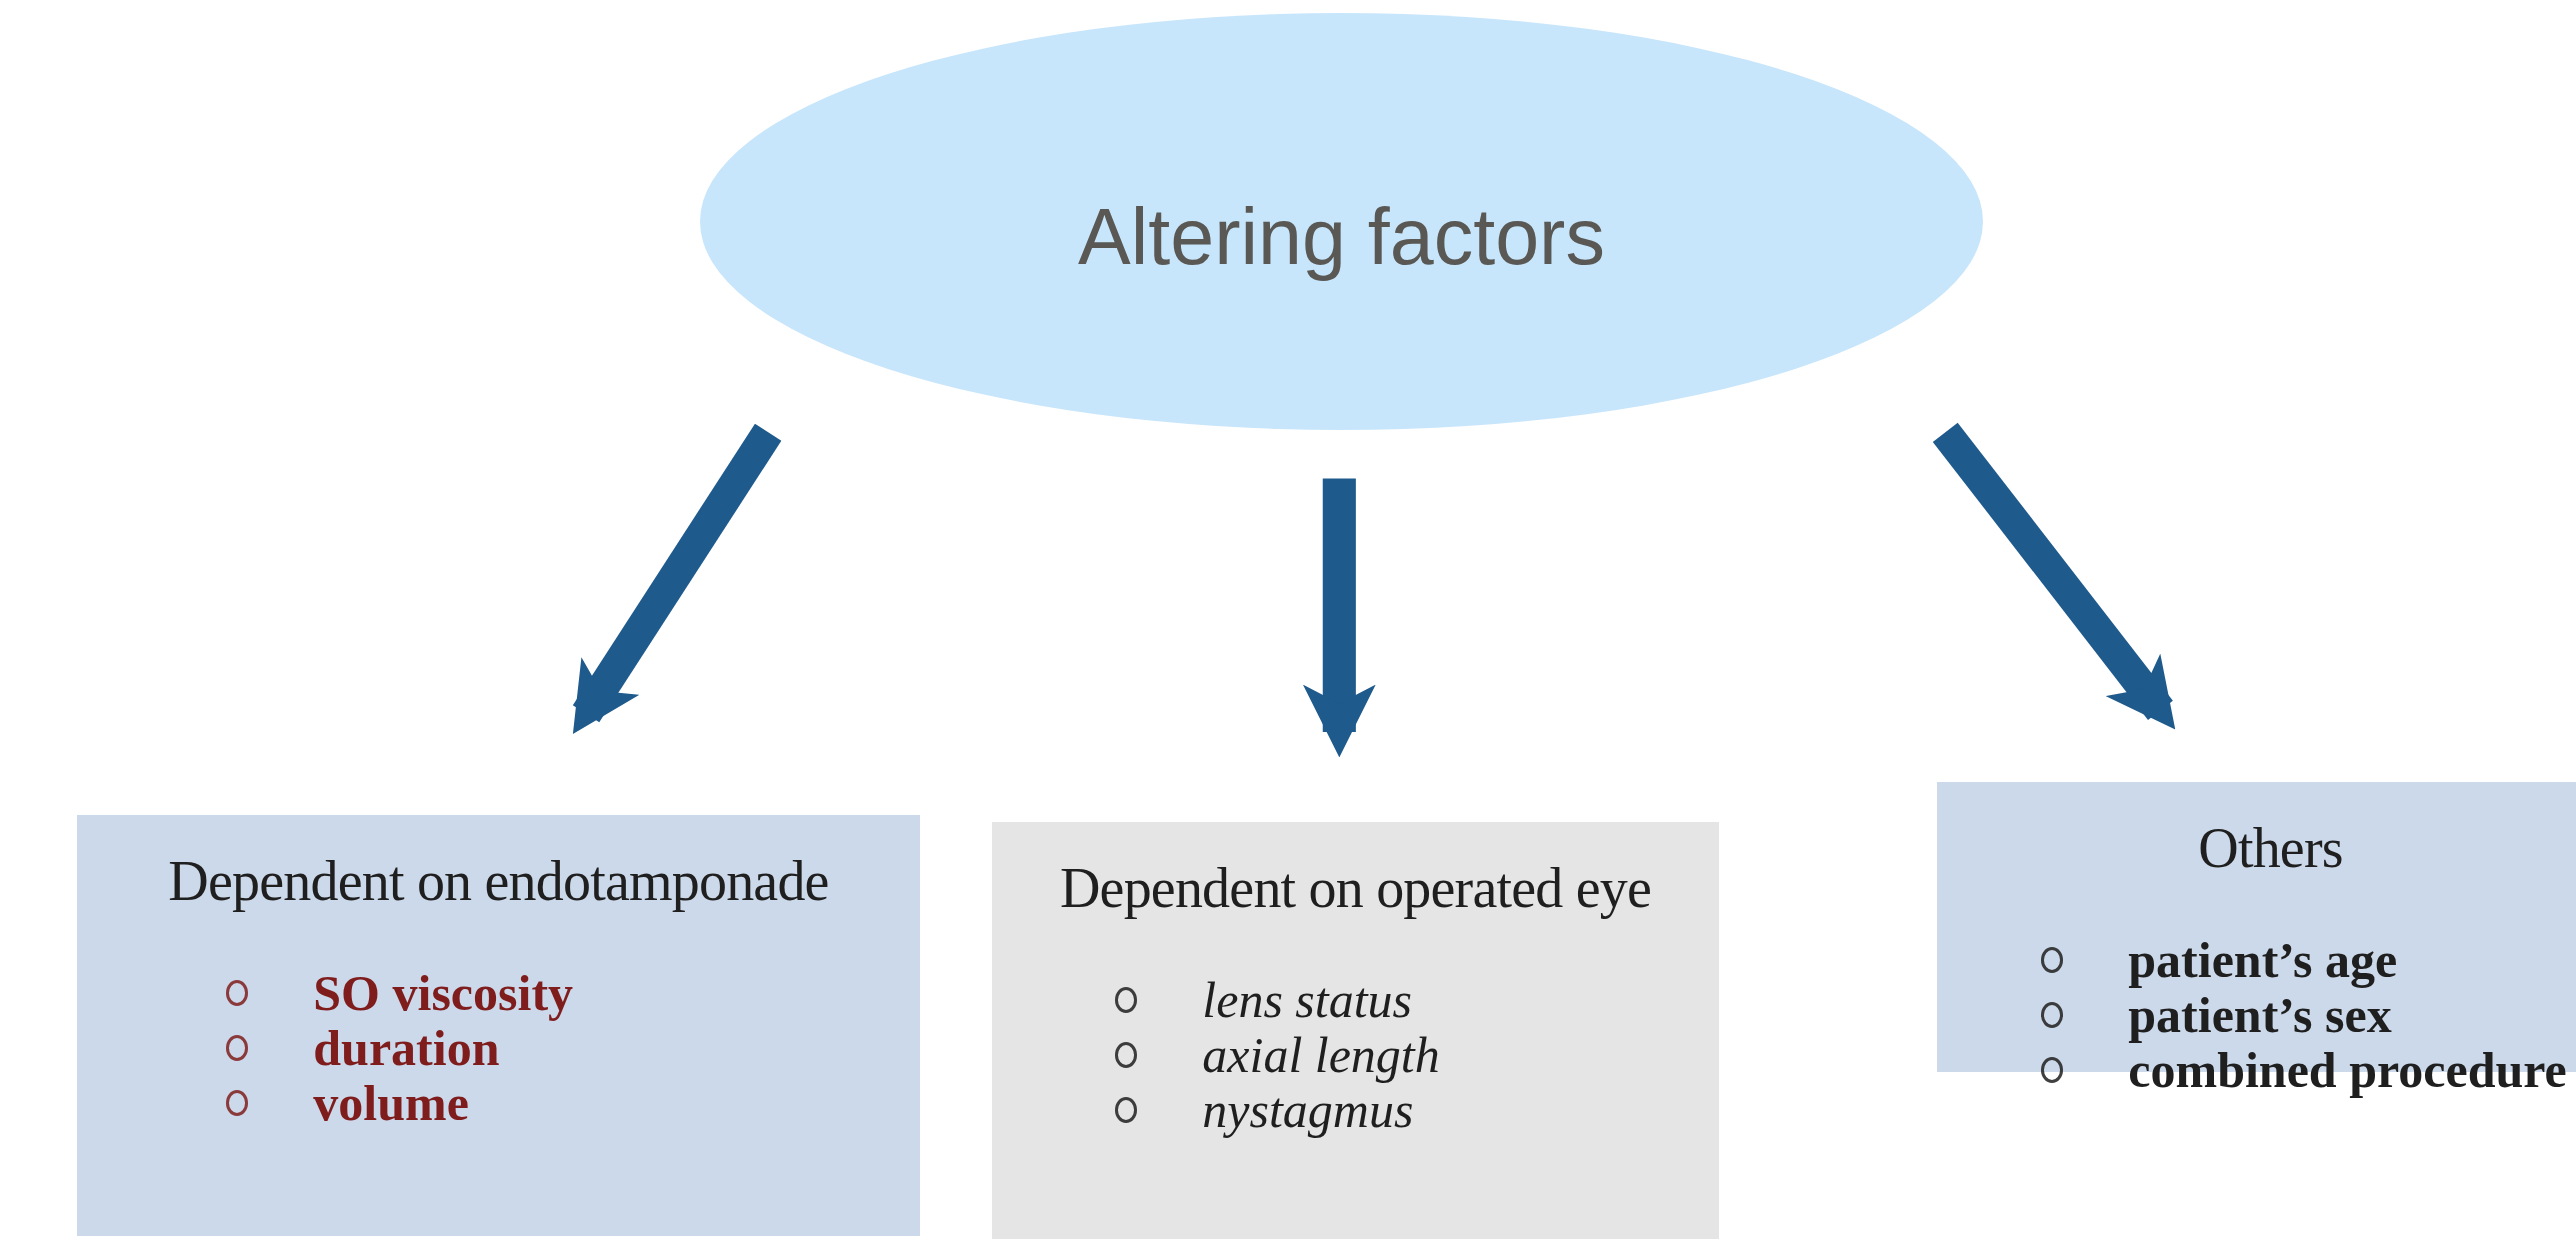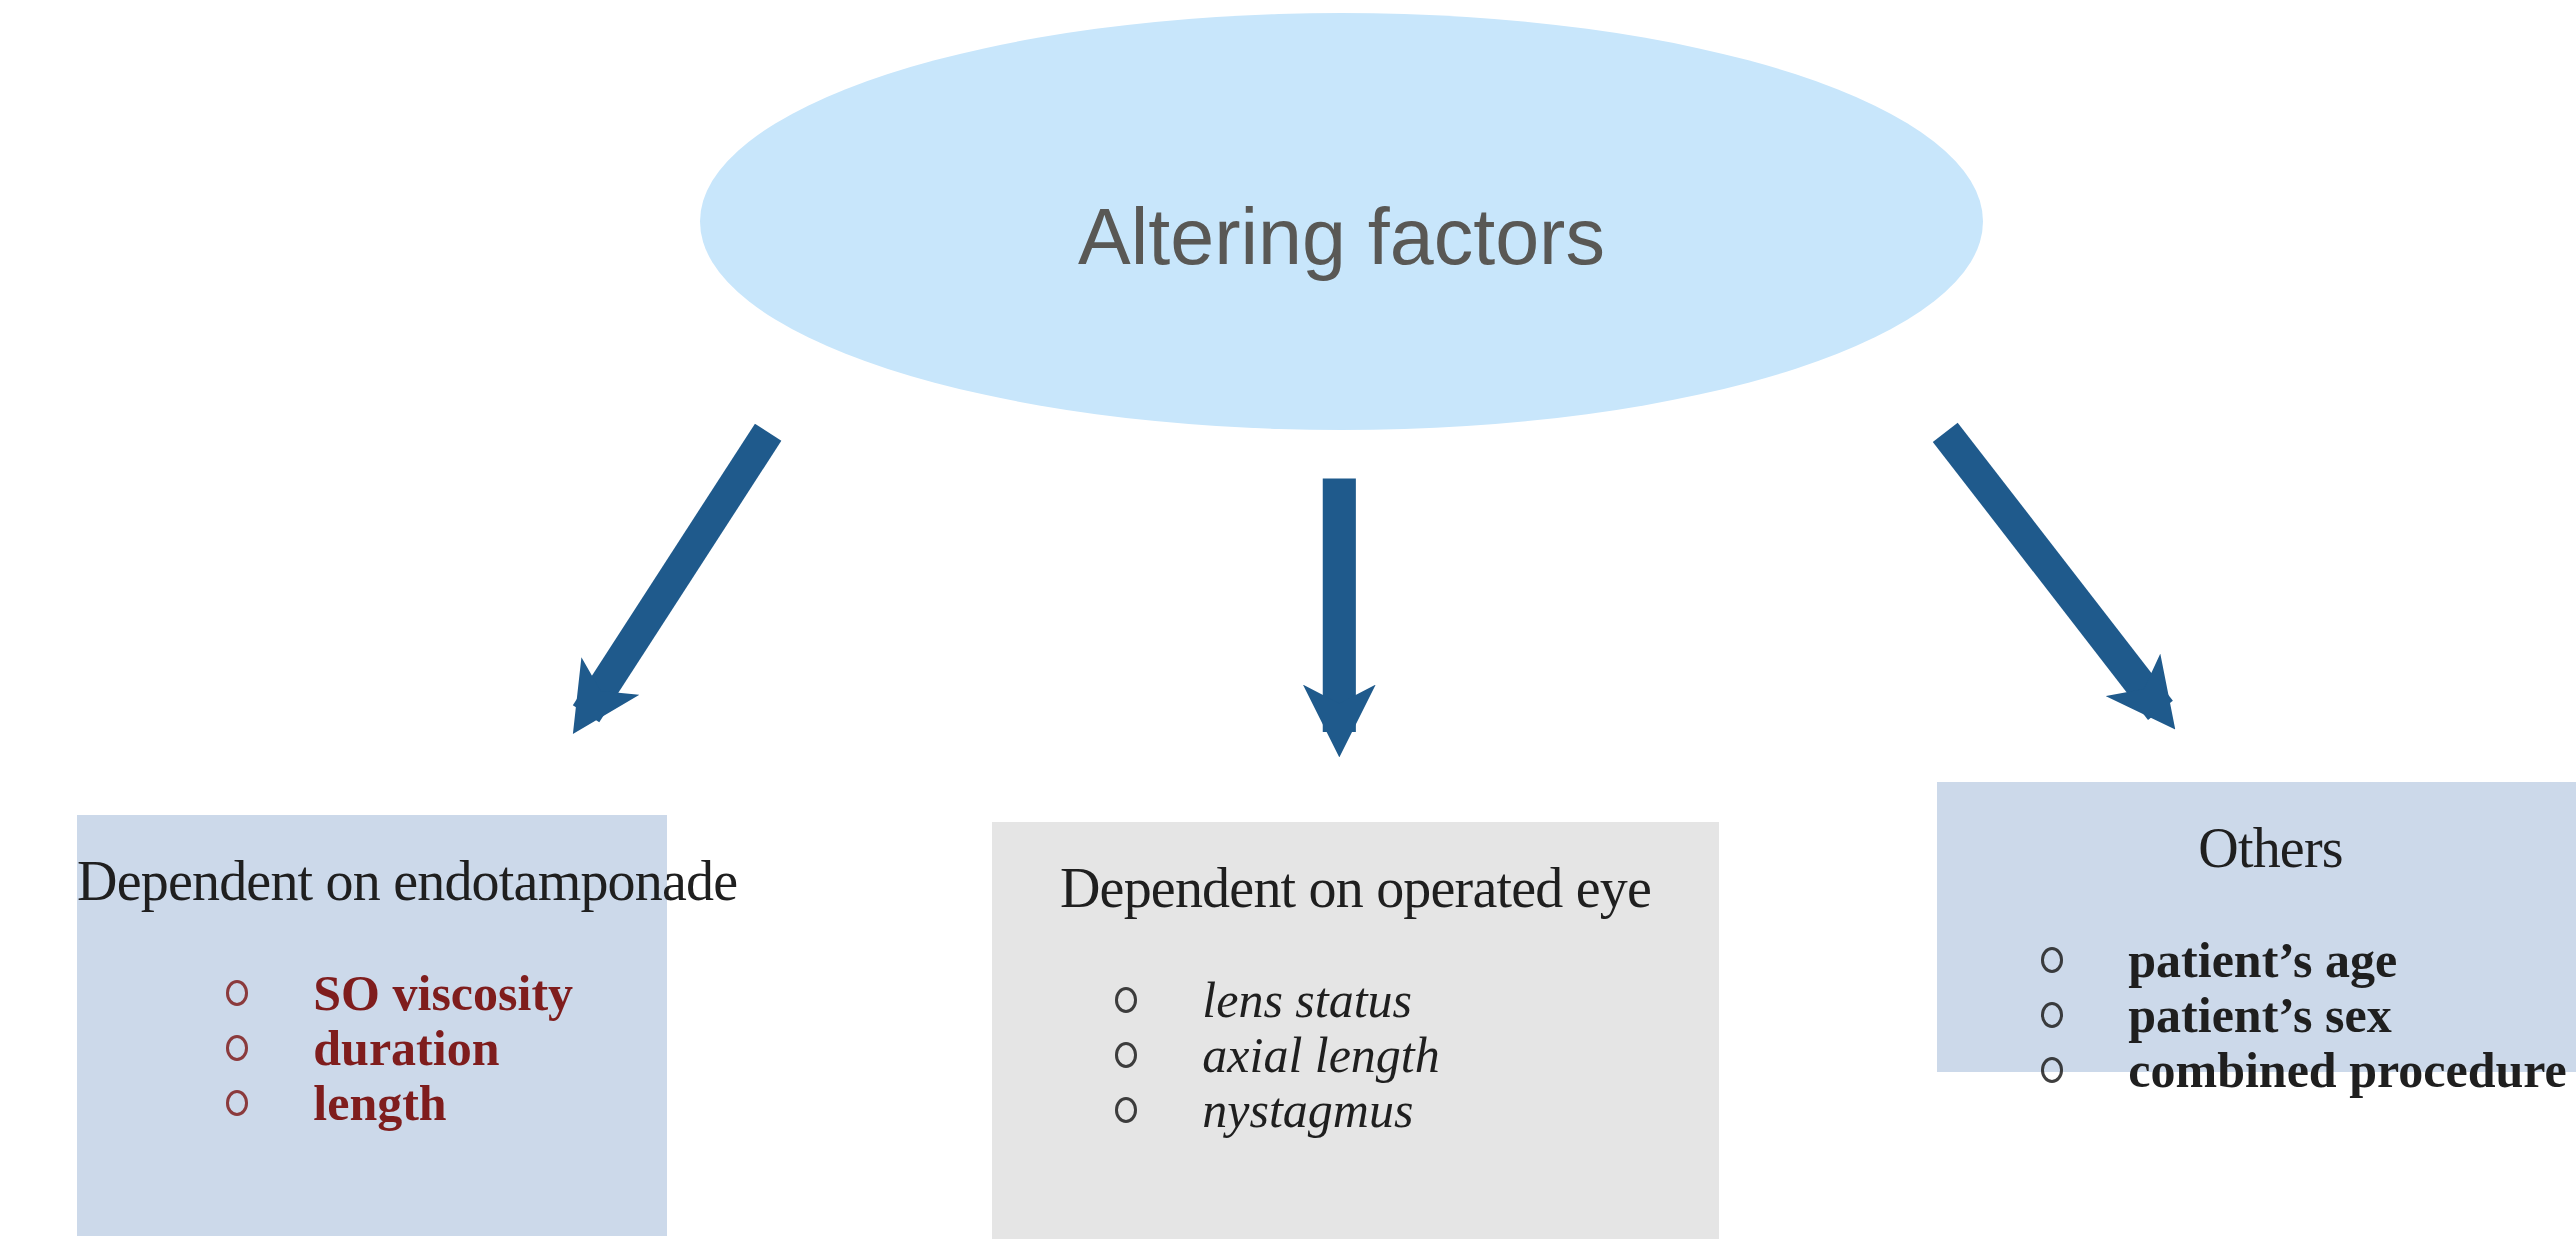--- a/index.html
+++ b/index.html
@@ -64,21 +64,21 @@
   .bullet-icon {
     display: inline-block;
     box-sizing: border-box;
     width: 22.3px; height: 26px;
     border: 3.3px solid currentColor;
     border-radius: 50%;
     margin-right: 65px;
     flex: 0 0 auto;
     opacity: 0.85;
   }
-  #box-1 { left: 29px;   top: 815px; width: 590px; height: 421px; }
+  #box-1 { left: 29px;   top: 815px; width: 843px; height: 421px; }
   #box-2 { left: 944px; top: 822px; width: 727px; height: 417px; }
   #box-3 { left: 1889px; top: 782px; width: 667px; height: 290px; }
   #box-1 .branch-list { padding-left: 149px; }
   #box-2 .branch-list { padding-left: 123px; font-style: italic; }
   #box-3 .branch-list { padding-left: 104px; font-weight: bold; }
 </style>
 </head>
 <body>
 
 <div class="canvas">
@@ -104,21 +104,21 @@
       <li>
         <span class="bullet-icon"></span>
         <span>SO viscosity</span>
       </li>
       <li>
         <span class="bullet-icon"></span>
         <span>duration</span>
       </li>
       <li>
         <span class="bullet-icon"></span>
-        <span>length</span>
+        <span>volume</span>
       </li>
     </ul>
   </div>
 
   <div class="branch-box" id="box-2" style="background-color: #e5e5e5;">
     <div class="box-title" style="color: rgb(31, 31, 31);">Dependent on operated eye</div>
     <ul class="branch-list" style="color: rgb(31, 31, 31);">
       <li>
         <span class="bullet-icon"></span>
         <span>lens status</span>

